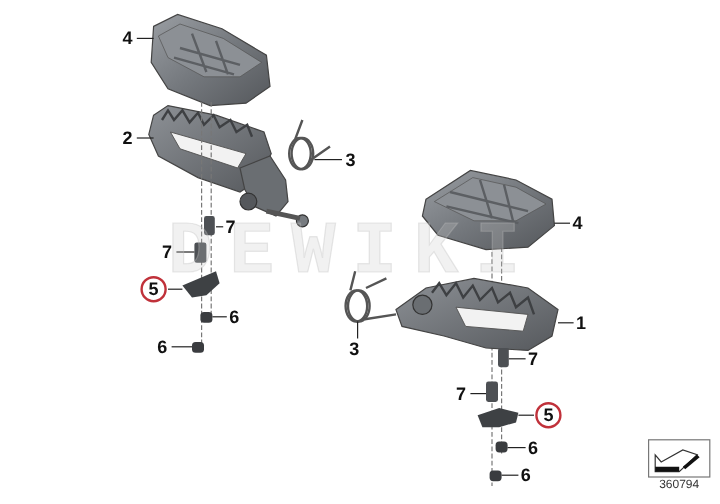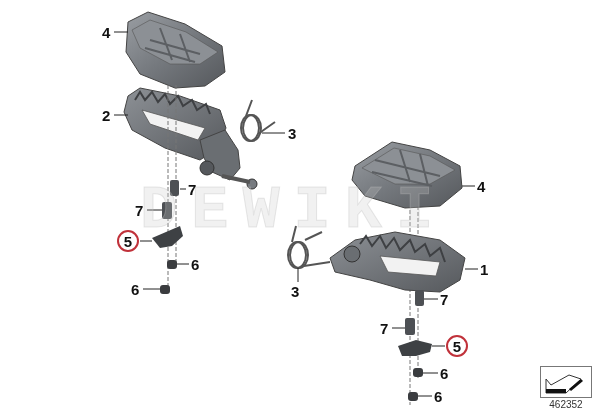--- a/index.html
+++ b/index.html
@@ -125,13 +125,13 @@
 <div class="callout" style="left:440px;top:366px;">6</div>
 <div class="callout" style="left:434px;top:389px;">6</div>
 
 <div class="refbox">
   <svg width="50" height="30" viewBox="0 0 50 30">
     <path d="M5,12 L10,18 L28,8 L40,12 L25,26 L5,26 Z" fill="#fff" stroke="#333" stroke-width="1"></path>
     <path d="M5,22 L25,22 L25,26 L5,26 Z" fill="#111"></path>
     <path d="M28,22 L40,12 L42,14 L30,24 Z" fill="#111"></path>
   </svg>
 </div>
-<div class="refnum">462352</div>
+<div class="refnum">360794</div>
 
 </body></html>

